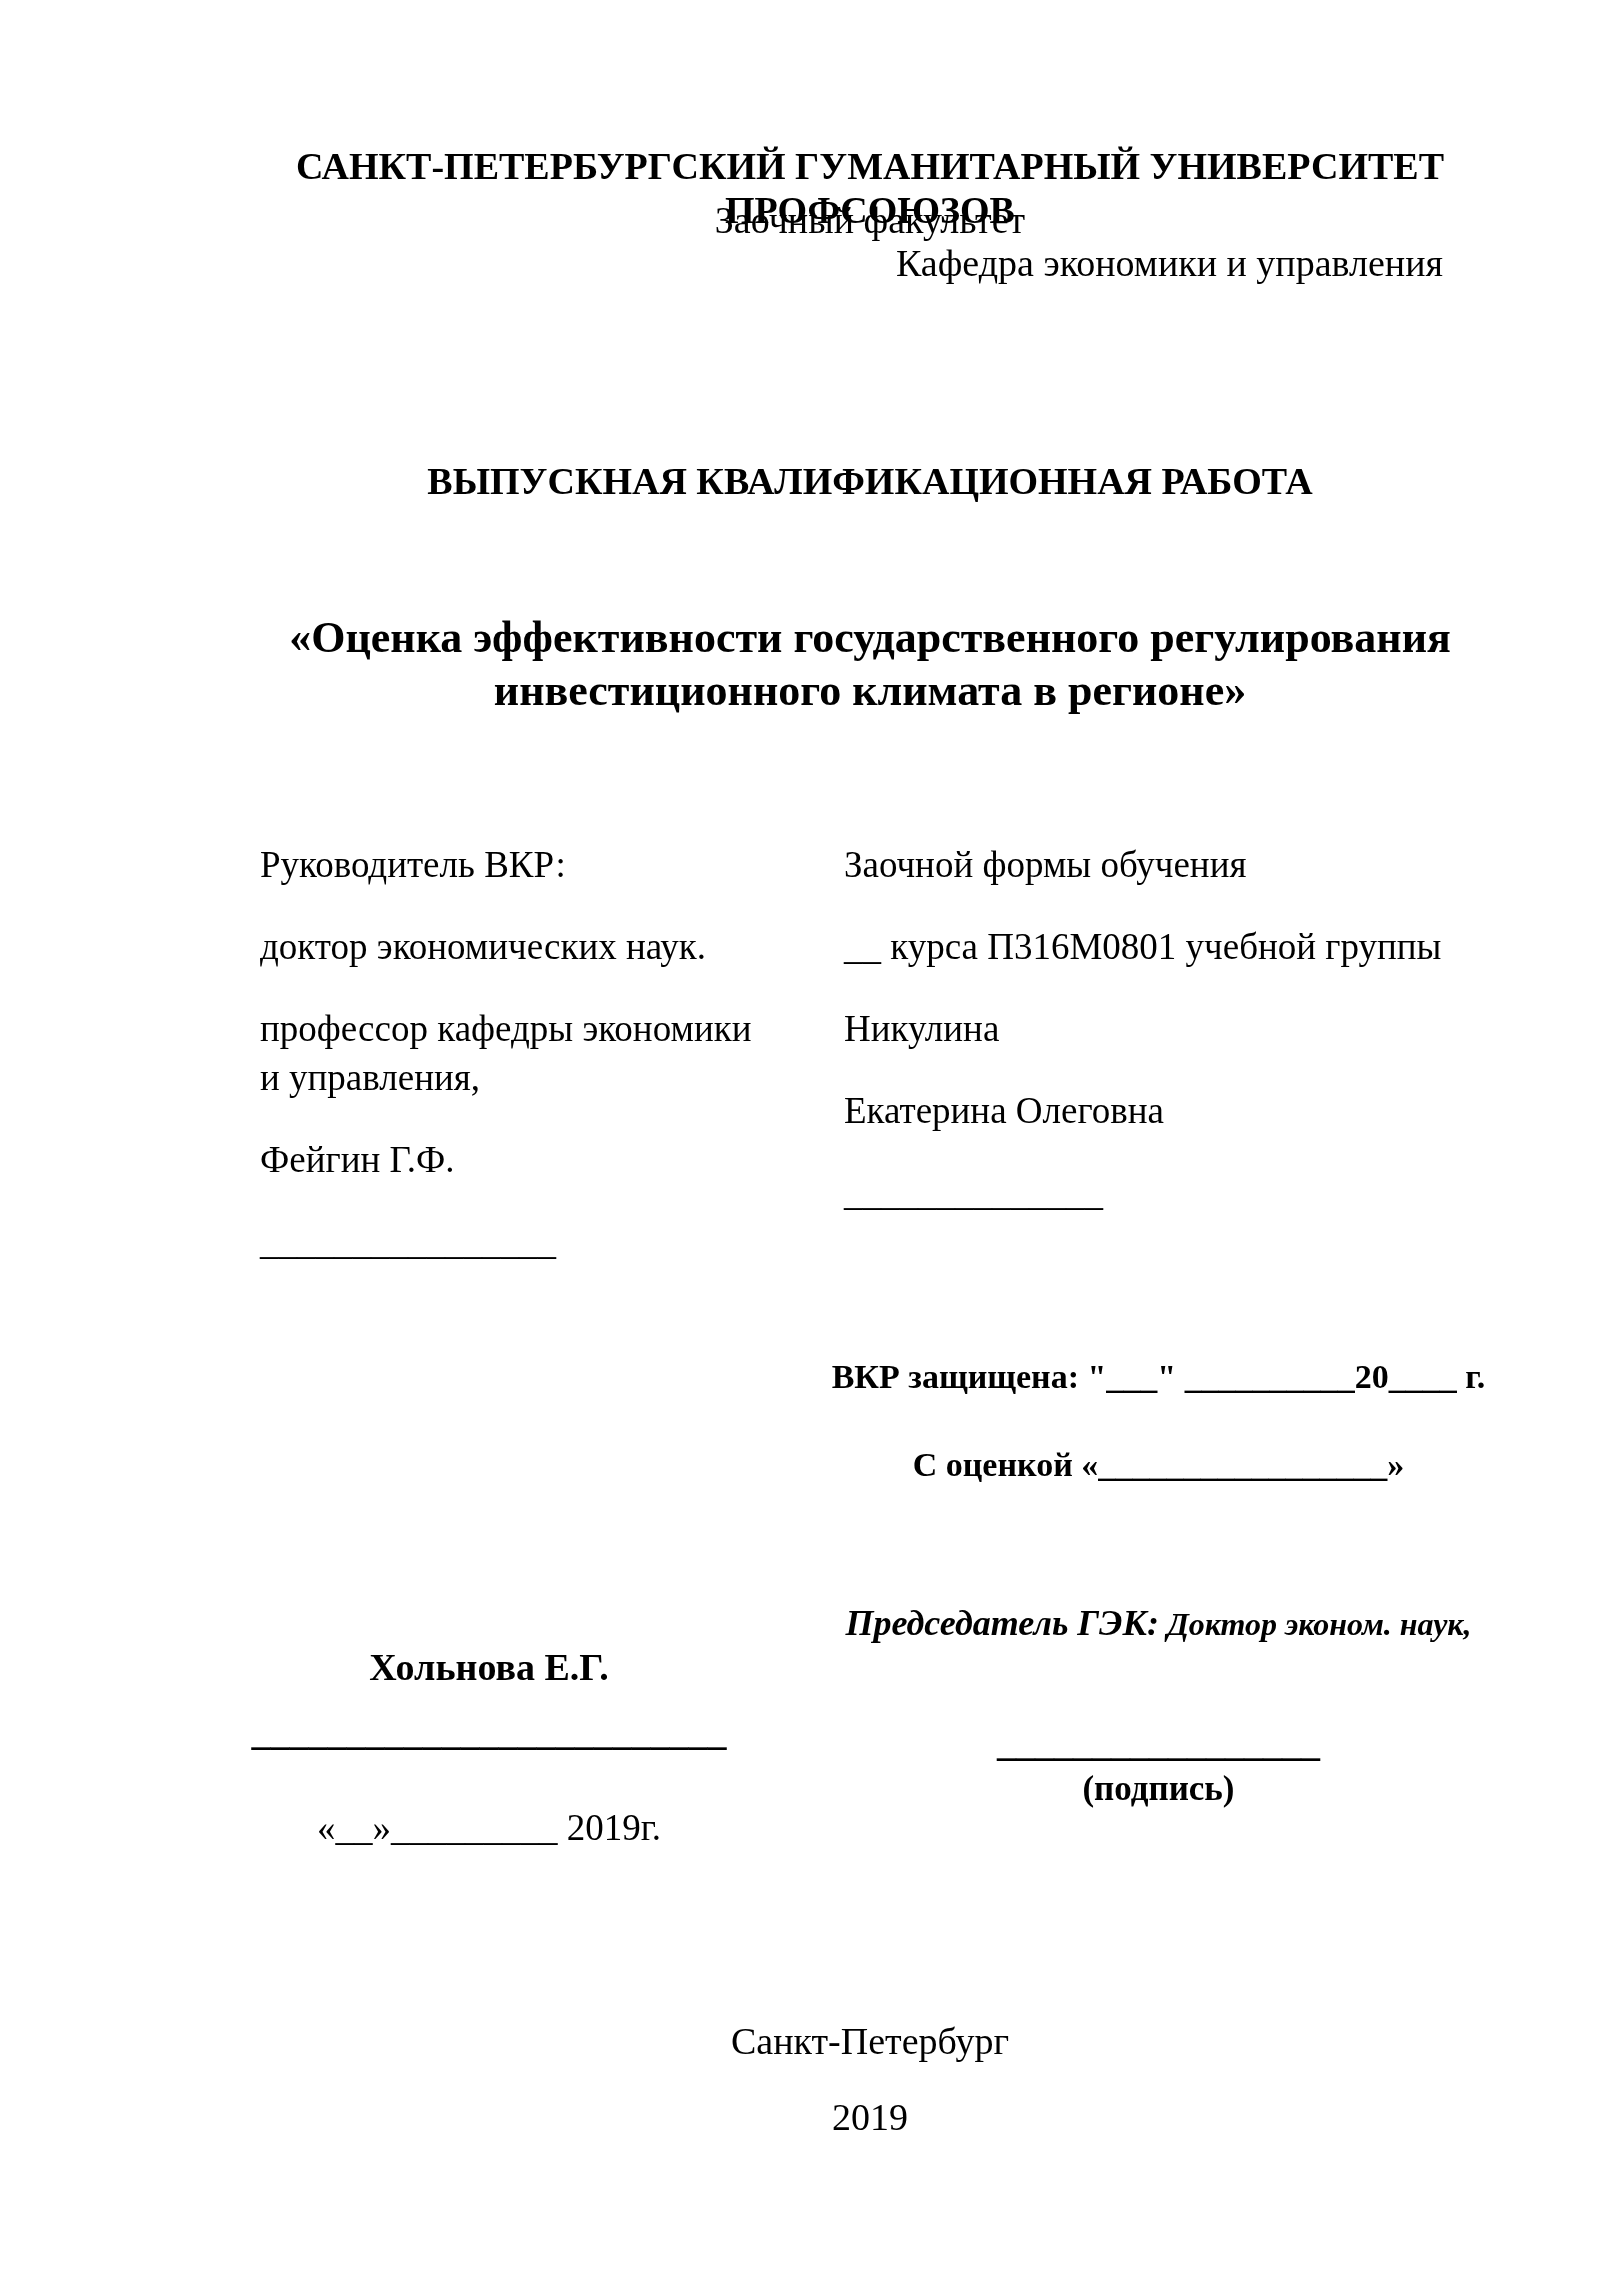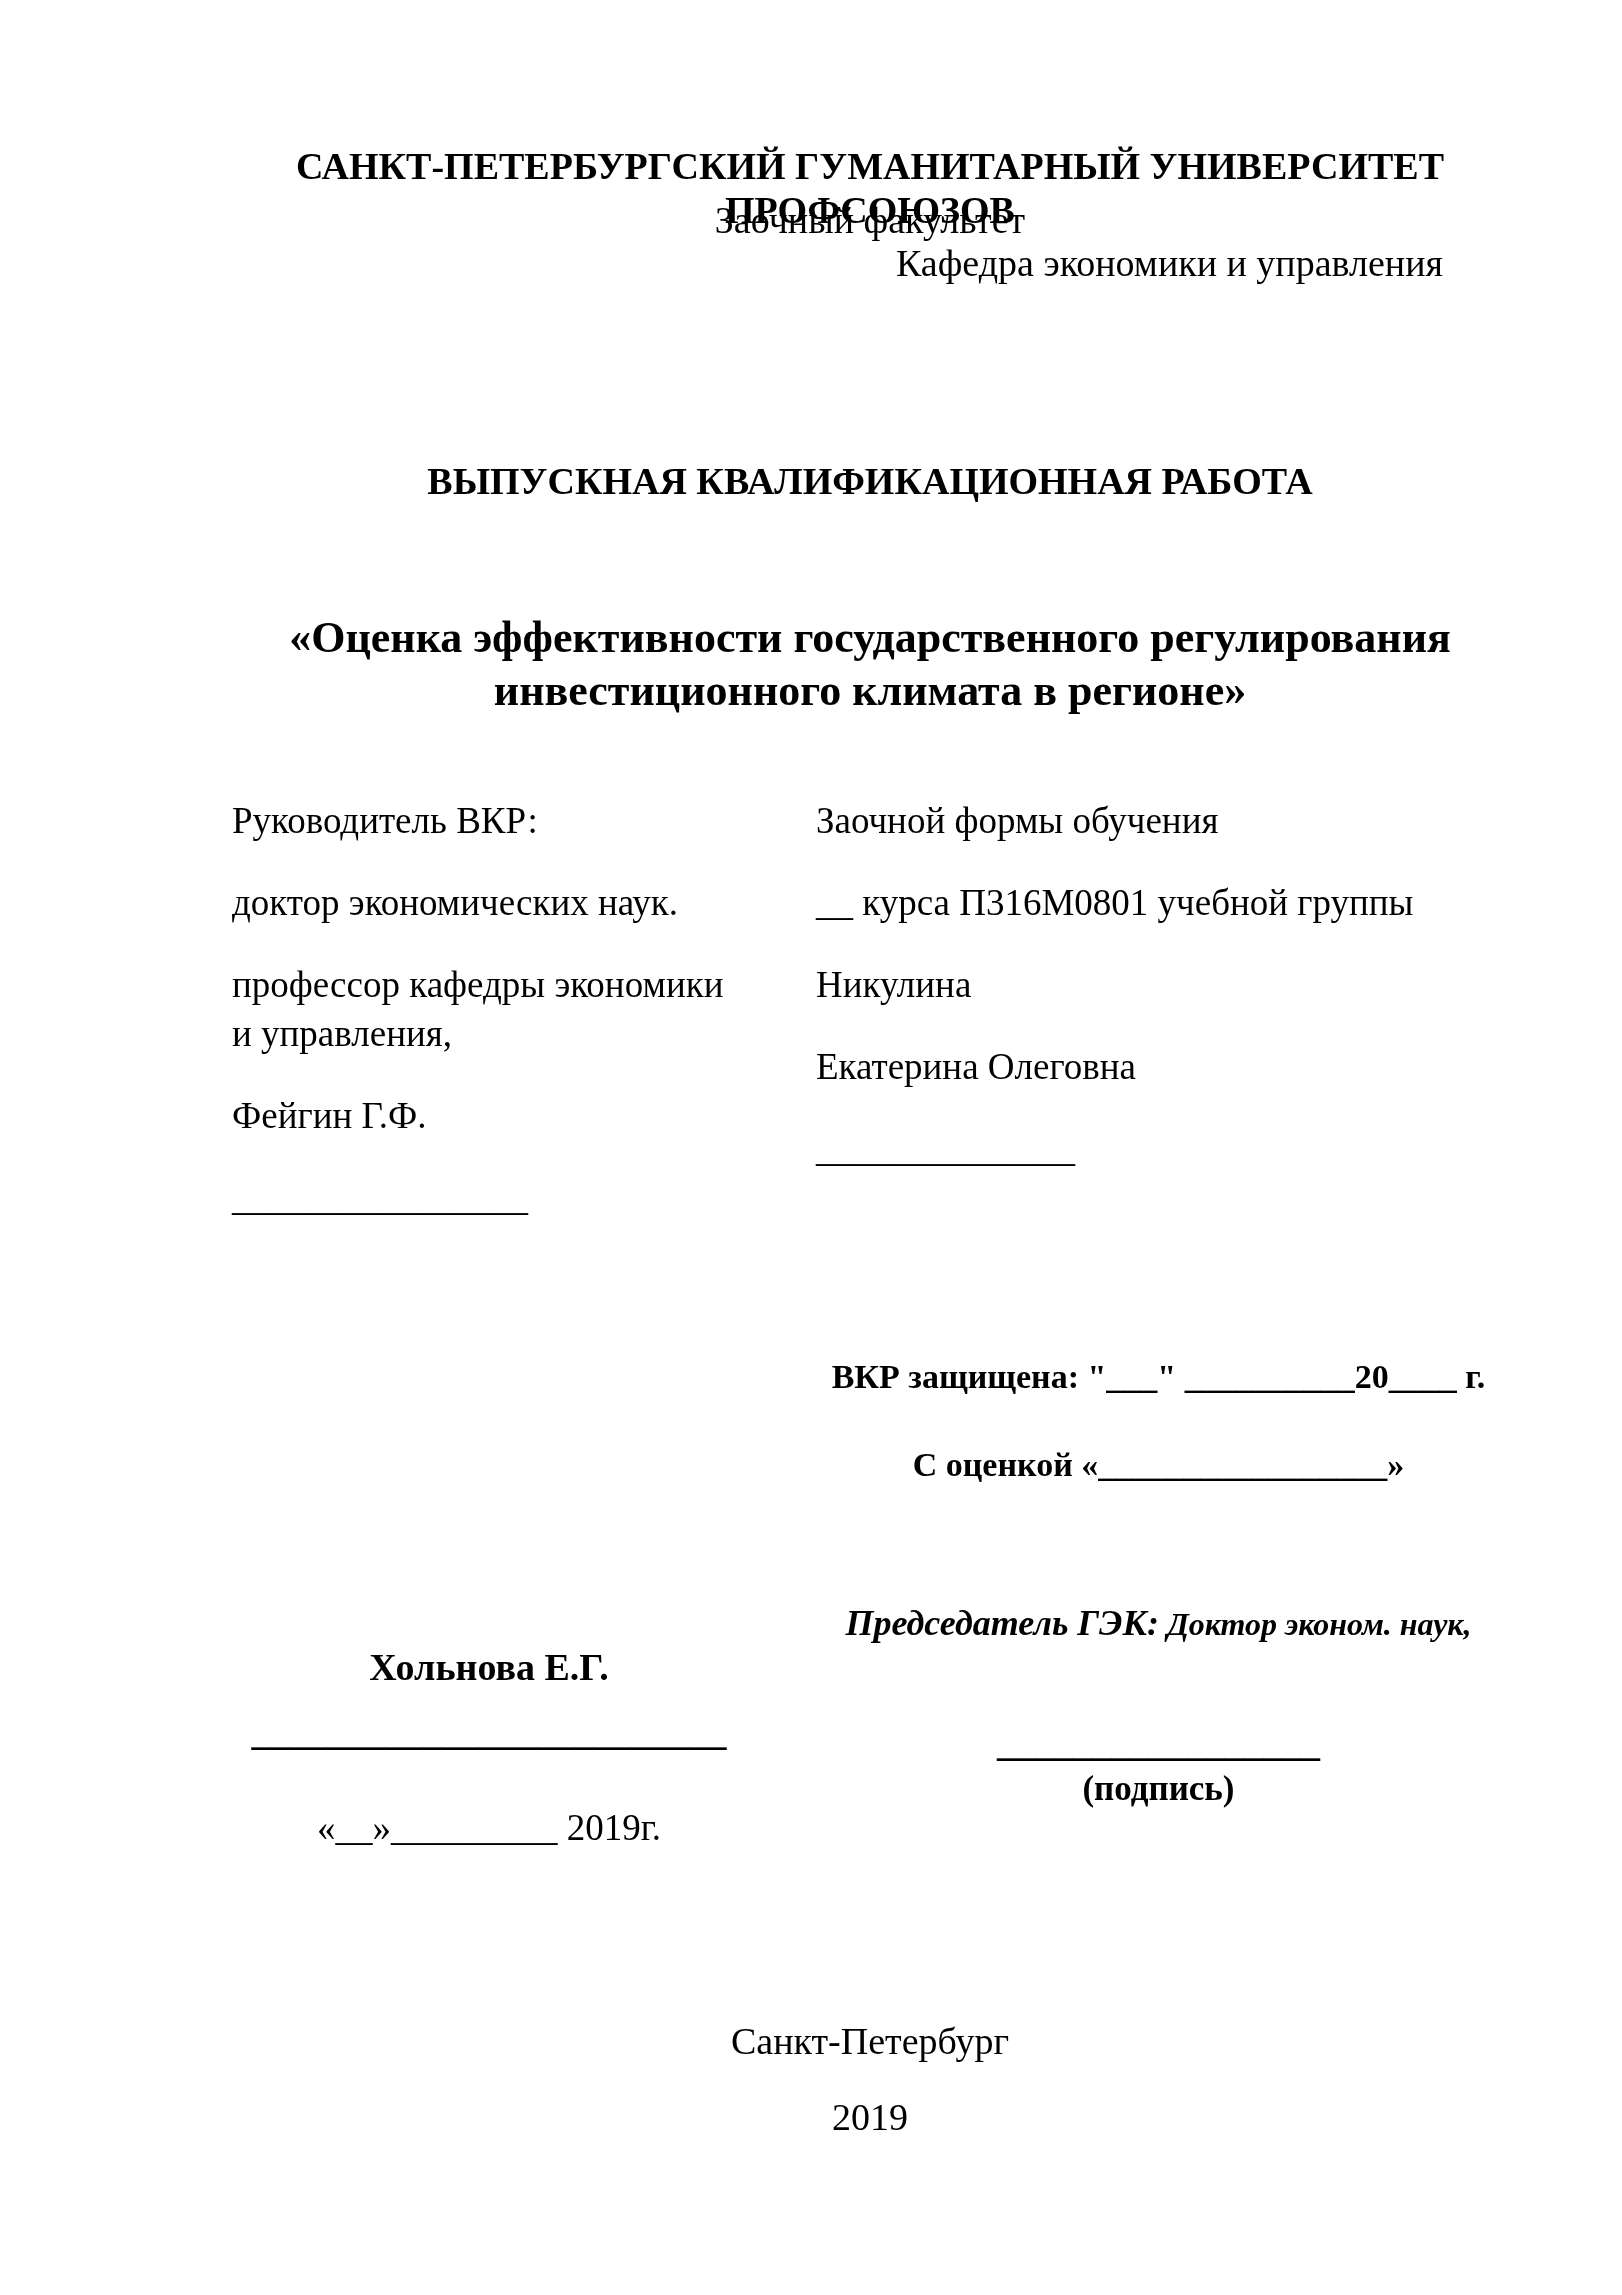--- a/index.html
+++ b/index.html
@@ -25,21 +25,21 @@
   .right { text-align: right; }
   .bold { font-weight: bold; }
 
   .university { top: 144px; font-size: 38px; }
   .faculty { top: 198px; font-size: 38px; }
   .department { top: 241px; right: 180px; left: 232px; font-size: 38px; }
   .worktype { top: 459px; font-size: 38px; }
   .thesis-title { top: 611px; font-size: 44px; line-height: 53px; }
   .program { top: 735px; font-size: 38px; white-space: pre-wrap; }
 
-  .people-col { top: 796px; font-size: 37px; line-height: 49px; }
+  .people-col { top: 840px; font-size: 37px; line-height: 49px; margin-left: 28px; }
   .people-col p { margin: 0 0 33px 0; }
 
   .admission { top: 1352px; font-size: 36px; line-height: 46px; }
   .admission p { margin: 0 0 41px 0; }
   .defense { top: 1355px; font-size: 34px; line-height: 44px; }
   .defense p { margin: 0 0 44px 0; }
 
   .kholnova { top: 1645px; font-size: 38px; }
   .chair { top: 1602px; font-size: 32px; line-height: 42px; font-style: italic; }
   .chair .chair-label { font-size: 36px; }

